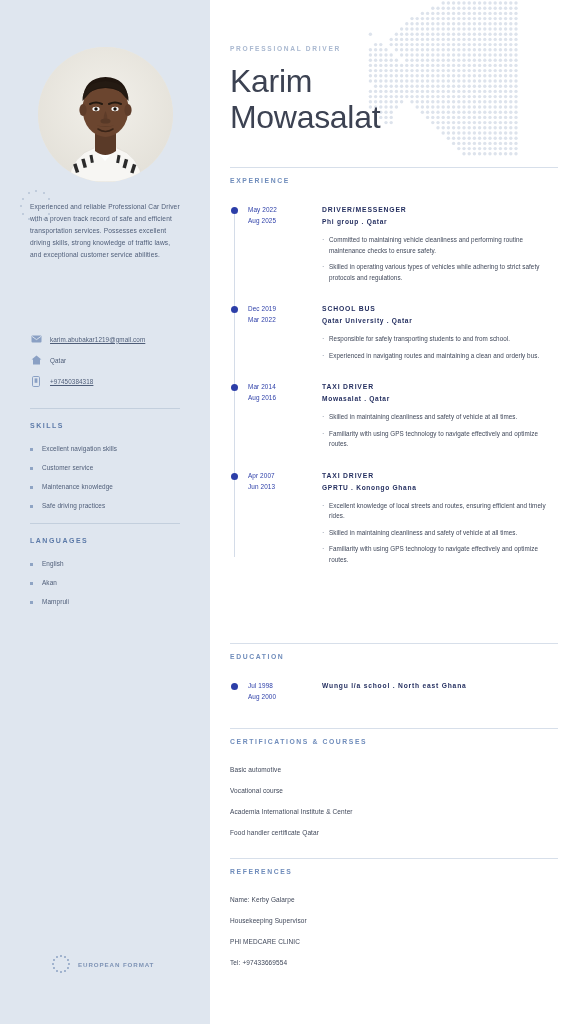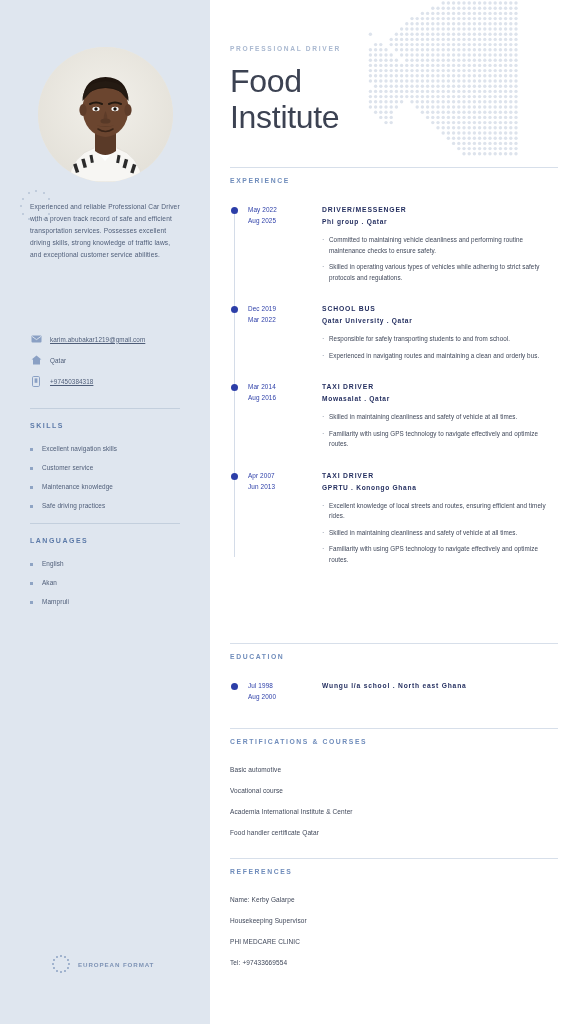--- a/index.html
+++ b/index.html
@@ -1045,22 +1045,22 @@
         <circle cx="127.2" cy="153.8" r="1.7" fill="#dde3ec"></circle>
         <circle cx="132.4" cy="153.8" r="1.7" fill="#dde3ec"></circle>
         <circle cx="137.6" cy="153.8" r="1.7" fill="#dde3ec"></circle>
         <circle cx="142.8" cy="153.8" r="1.7" fill="#dde3ec"></circle>
         <circle cx="148.0" cy="153.8" r="1.7" fill="#dde3ec"></circle>
       </svg>
 
     <header class="head">
       <div class="role-tag">PROFESSIONAL DRIVER</div>
       <h1 class="name">
-        <div>Food</div>
-        <div>Institute</div>
+        <div>Karim</div>
+        <div>Mowasalat</div>
       </h1>
     </header>
 
     <section class="sec" id="experience-section">
       <div class="sec-rule"></div>
       <h2 class="sec-title">EXPERIENCE</h2>
 
       <div class="timeline">
         <div class="tl-line"></div>
 

